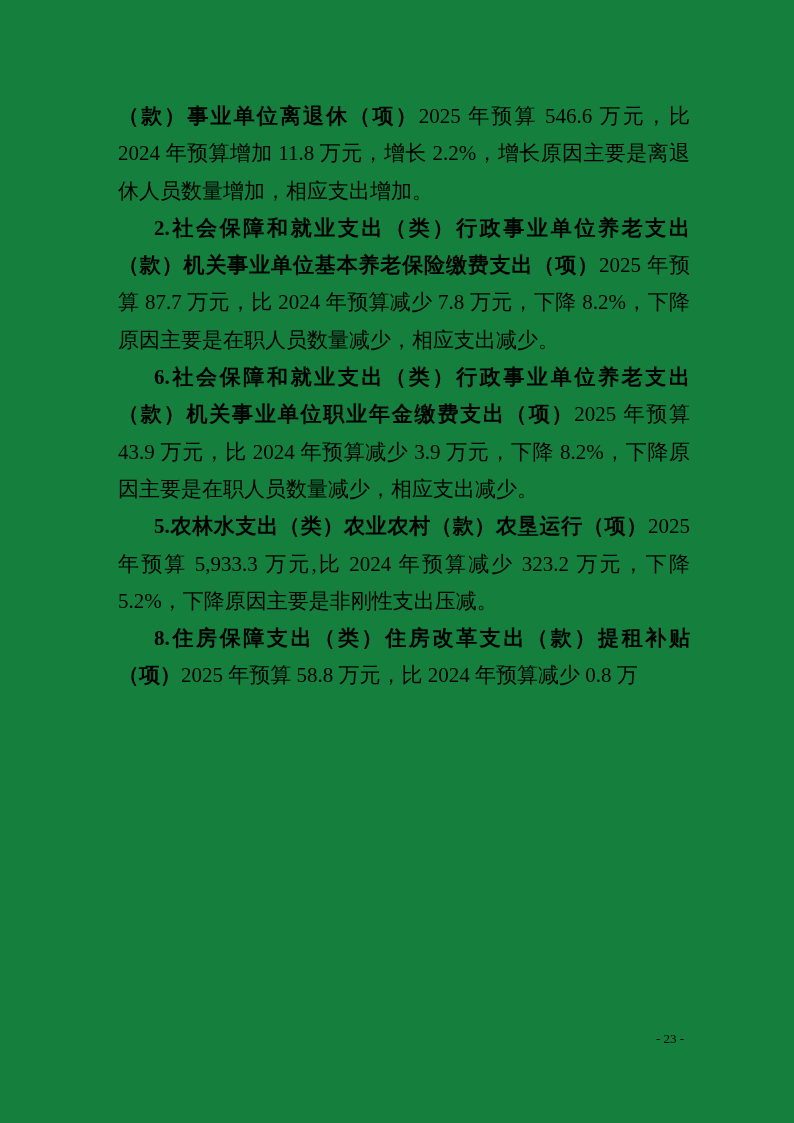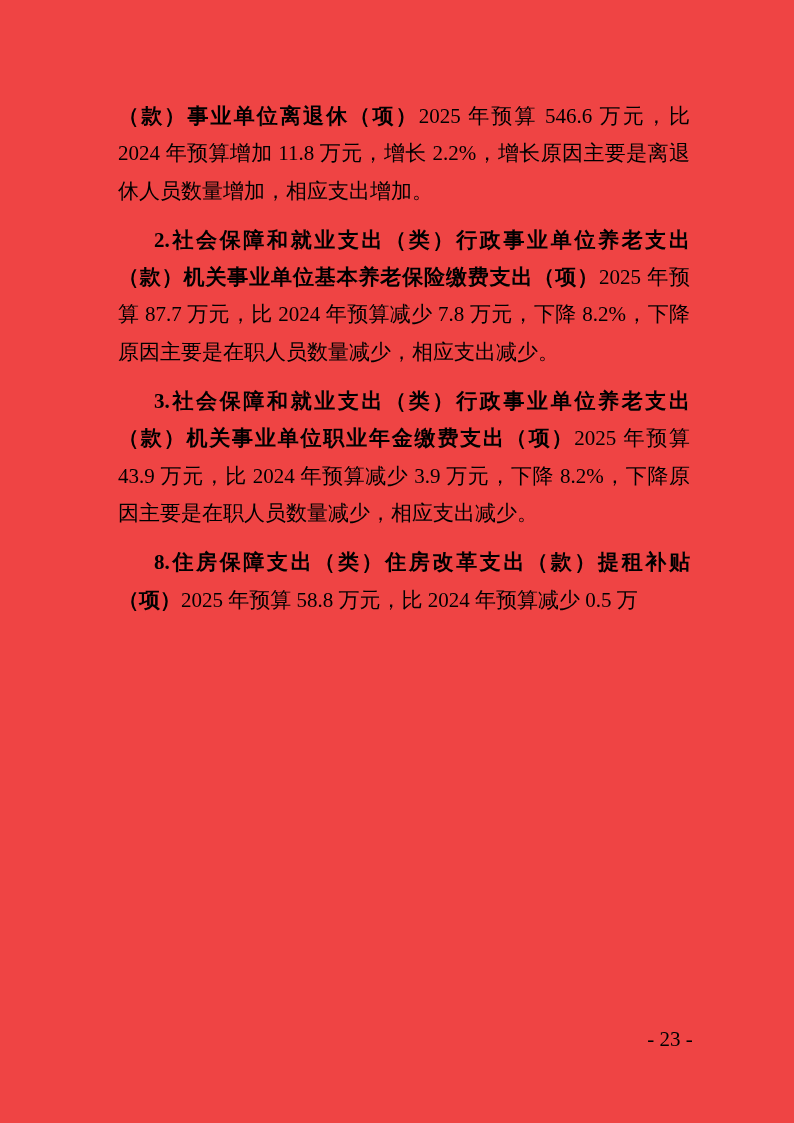--- a/index.html
+++ b/index.html
@@ -12,80 +12,82 @@
     background: #ffffff;
     position: relative;
     overflow: hidden;
     font-family: "Liberation Serif", "DejaVu Serif", serif;
   }
   .page {
     position: absolute;
     left: 0; top: 0;
     width: 794px;
     height: 1123px;
-    background: #ef4444;
+    background: #15803d;
   }
   .text-block {
     position: absolute;
     left: 118px;
     top: 98px;
     width: 572px;
     color: #000000;
   }
   .para {
     margin: 0;
     font-size: 21px;
     line-height: 37.3px;
     text-align: justify;
     color: #000000;
     font-family: "Liberation Serif", "DejaVu Serif", serif;
   }
   .para.indent {
     text-indent: 36px;
-    margin-top: 12px;
   }
   .para .lead {
     font-weight: bold;
   }
   .para .rest {
     font-weight: normal;
   }
   .page-number {
     position: absolute;
     left: 620px;
     top: 1028px;
     width: 100px;
     text-align: center;
-    font-size: 21px;
+    font-size: 13px;
     line-height: 22px;
     color: #000000;
     font-family: "Liberation Serif", "DejaVu Serif", serif;
   }
 </style>
 </head>
 <body>
 
 <div class="page">
   <div class="text-block">
 
     <p class="para">
       <span class="lead">（款）事业单位离退休（项）</span><span class="rest">2025 年预算 546.6 万元，比 2024 年预算增加 11.8 万元，增长 2.2%，增长原因主要是离退休人员数量增加，相应支出增加。</span>
     </p>
 
     <p class="para indent">
       <span class="lead">2.社会保障和就业支出（类）行政事业单位养老支出（款）机关事业单位基本养老保险缴费支出（项）</span><span class="rest">2025 年预算 87.7 万元，比 2024 年预算减少 7.8 万元，下降 8.2%，下降原因主要是在职人员数量减少，相应支出减少。</span>
     </p>
 
     <p class="para indent">
-      <span class="lead">3.社会保障和就业支出（类）行政事业单位养老支出（款）机关事业单位职业年金缴费支出（项）</span><span class="rest">2025 年预算 43.9 万元，比 2024 年预算减少 3.9 万元，下降 8.2%，下降原因主要是在职人员数量减少，相应支出减少。</span>
+      <span class="lead">6.社会保障和就业支出（类）行政事业单位养老支出（款）机关事业单位职业年金缴费支出（项）</span><span class="rest">2025 年预算 43.9 万元，比 2024 年预算减少 3.9 万元，下降 8.2%，下降原因主要是在职人员数量减少，相应支出减少。</span>
     </p>
 
 
+    <p class="para indent">
+      <span class="lead">5.农林水支出（类）农业农村（款）农垦运行（项）</span><span class="rest">2025 年预算 5,933.3 万元,比 2024 年预算减少 323.2 万元，下降 5.2%，下降原因主要是非刚性支出压减。</span>
+    </p>
 
 
     <p class="para indent">
-      <span class="lead">8.住房保障支出（类）住房改革支出（款）提租补贴（项）</span><span class="rest">2025 年预算 58.8 万元，比 2024 年预算减少 0.5 万</span>
+      <span class="lead">8.住房保障支出（类）住房改革支出（款）提租补贴（项）</span><span class="rest">2025 年预算 58.8 万元，比 2024 年预算减少 0.8 万</span>
     </p>
 
   </div>
 
   <div class="page-number">- 23 -</div>
 </div>
 
 </body></html>

